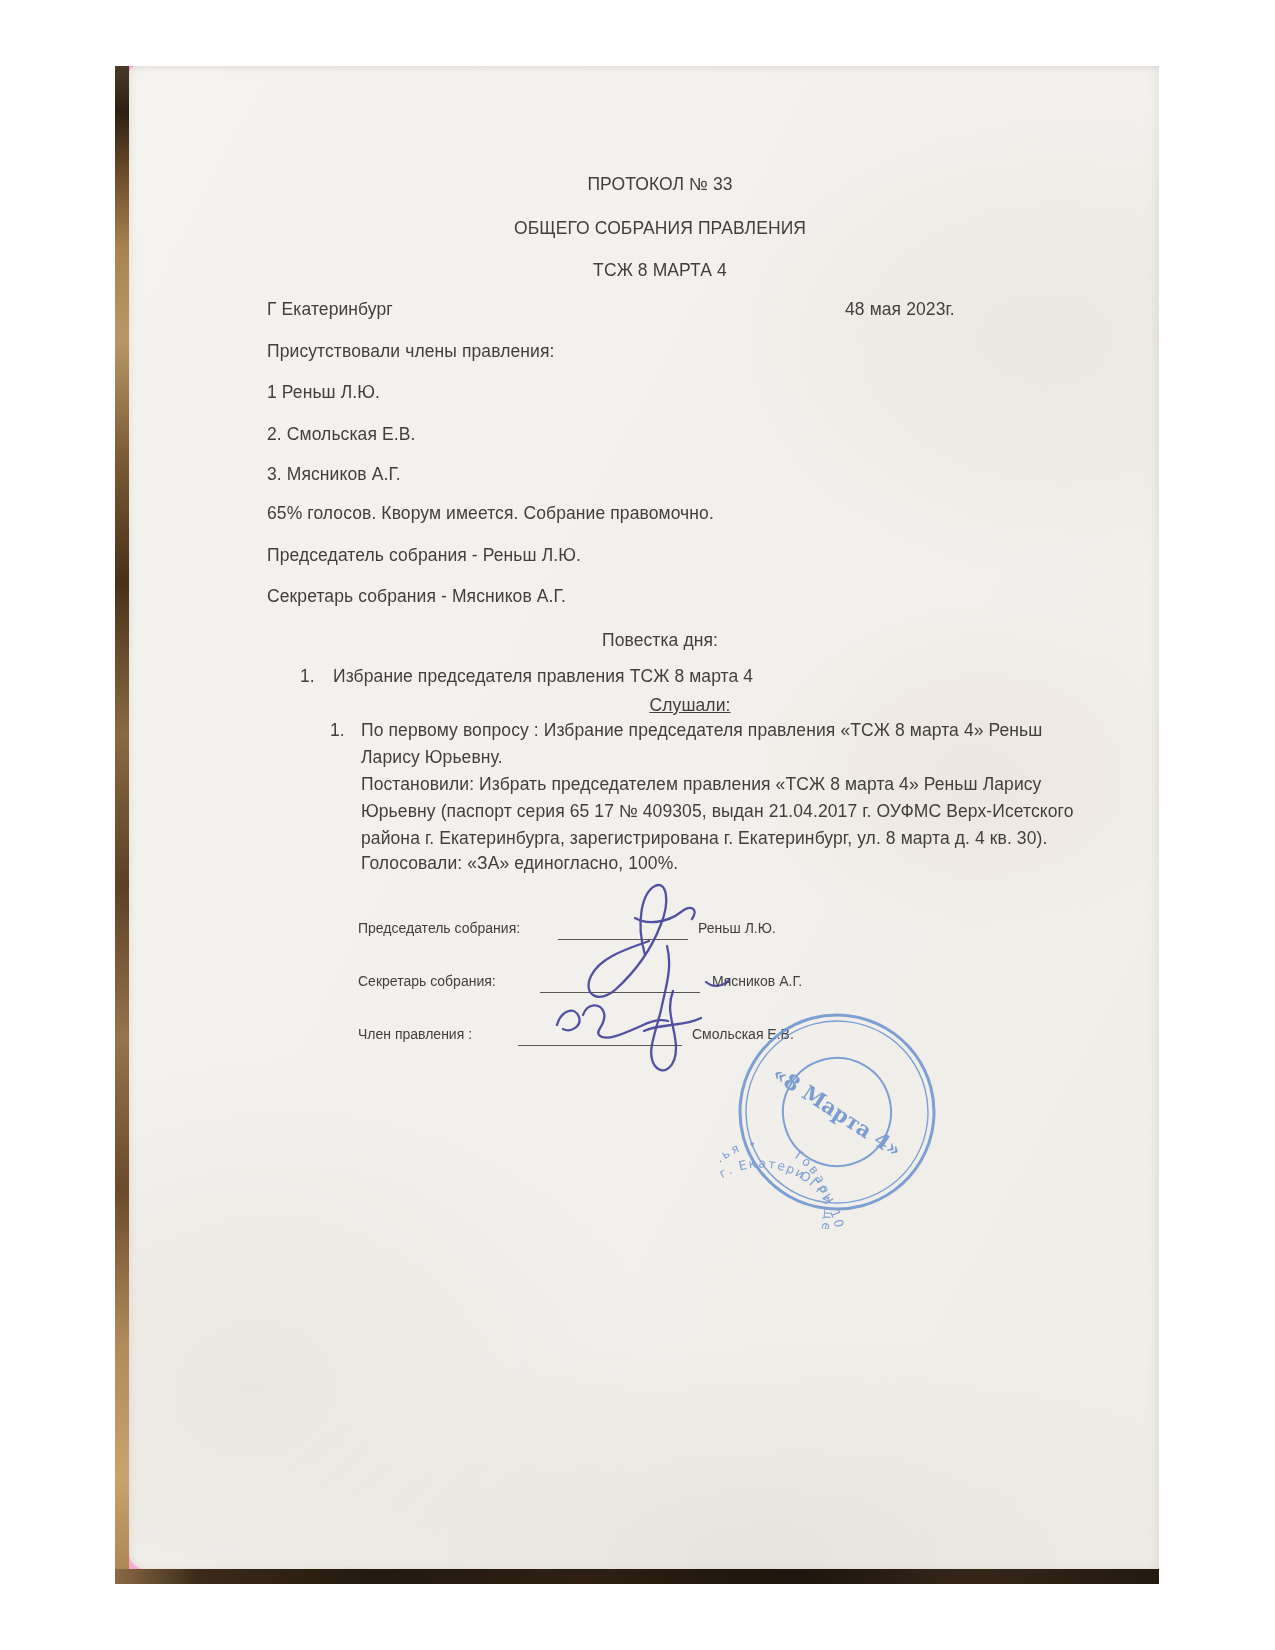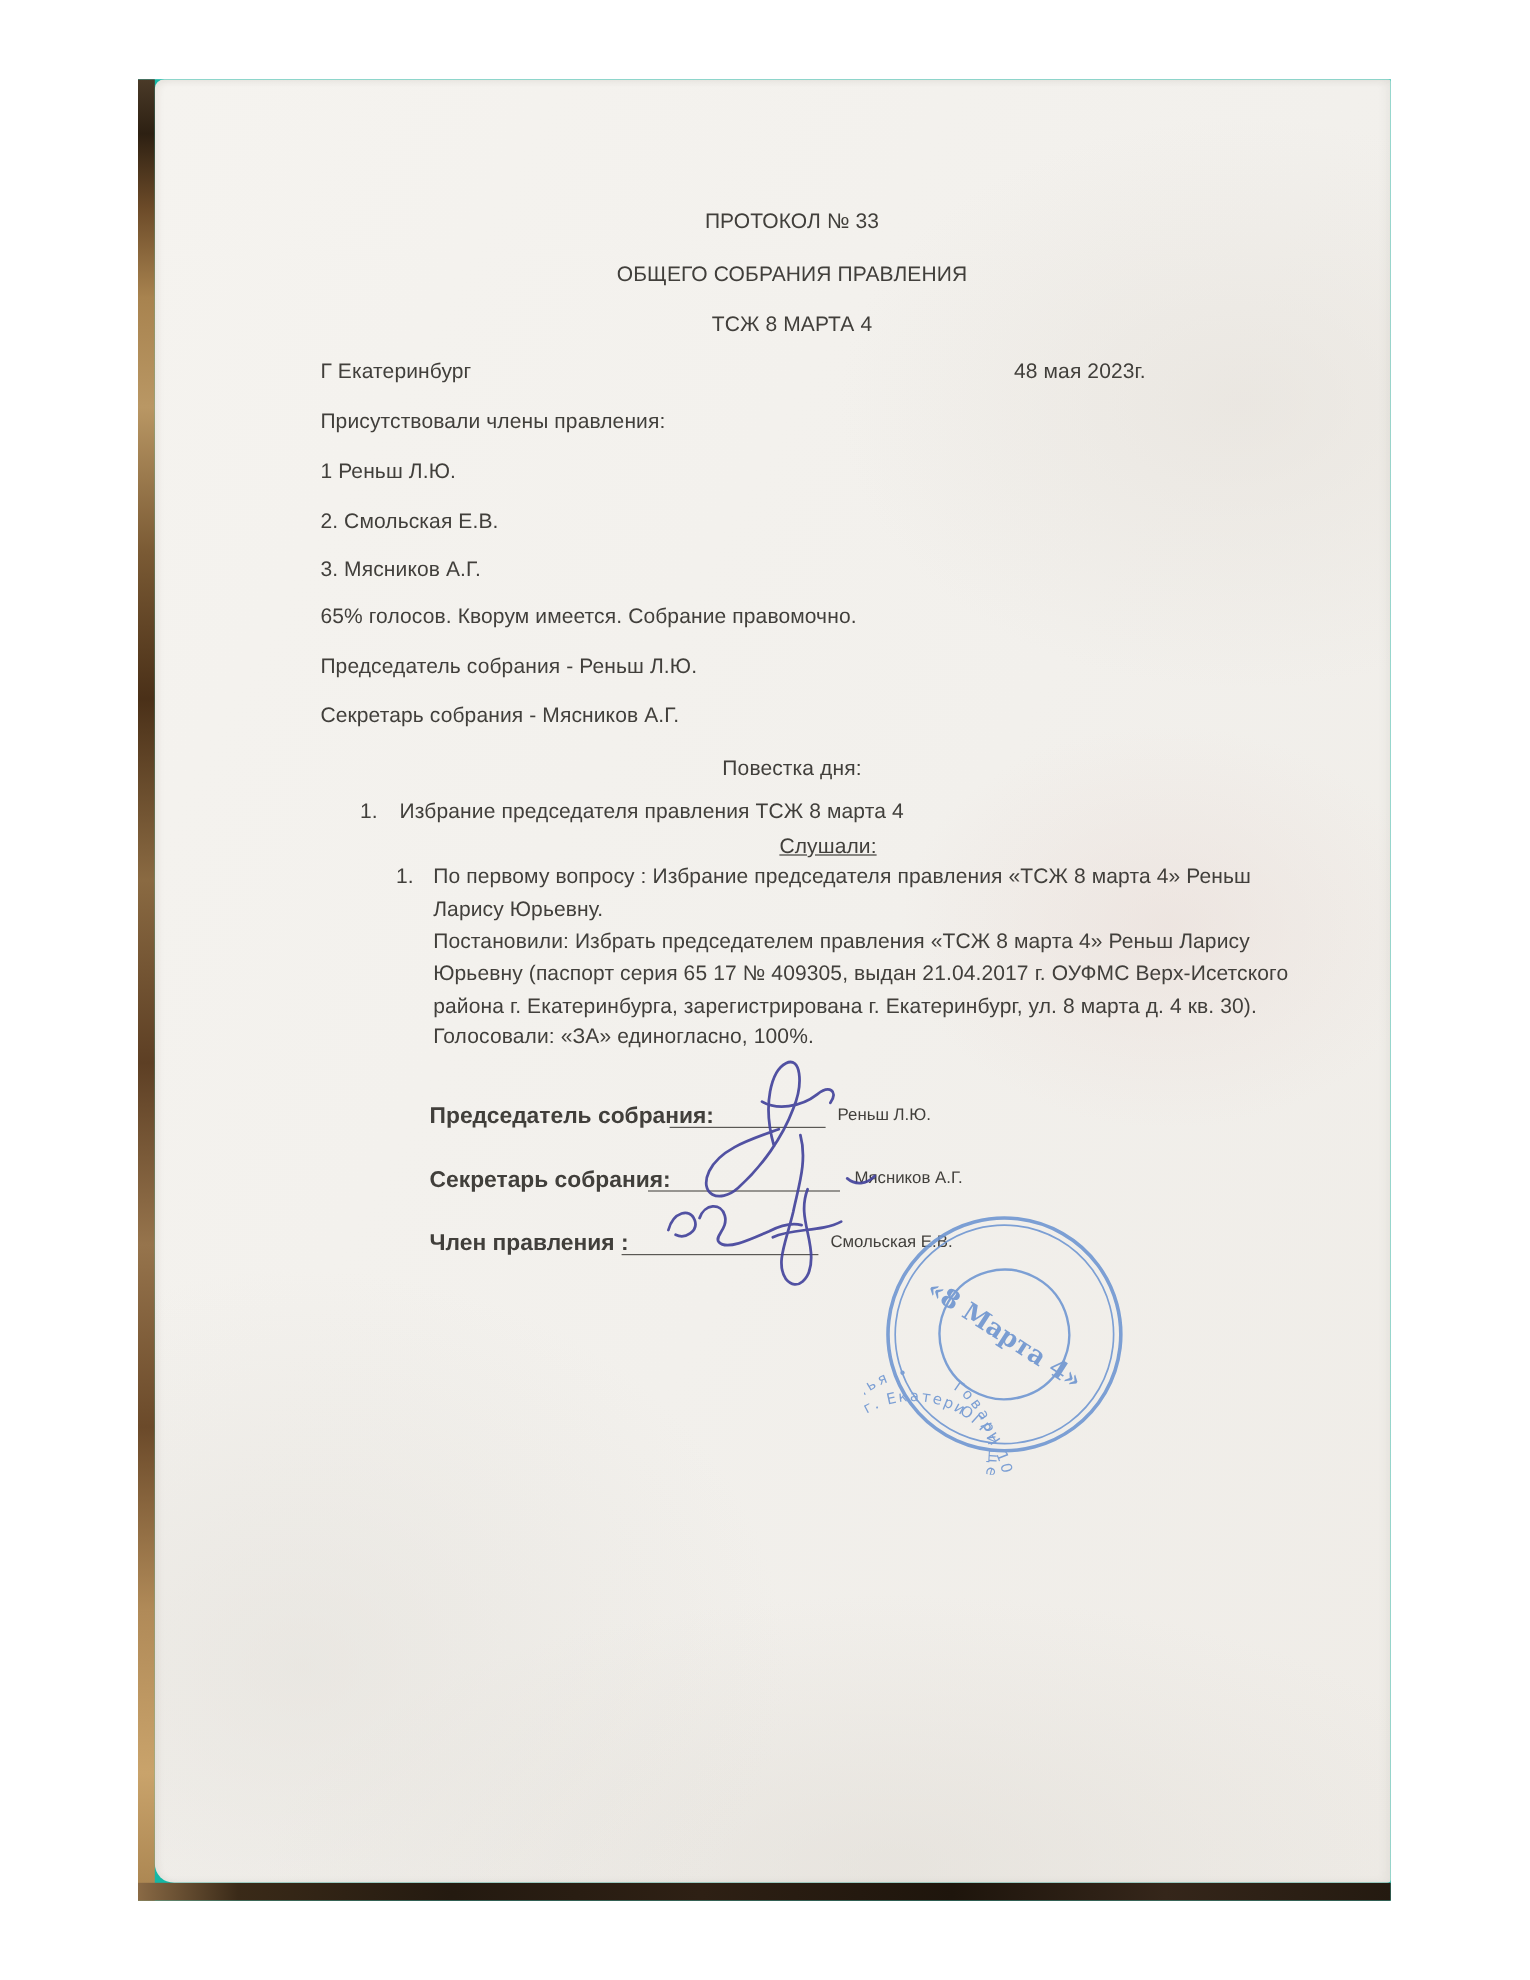--- a/index.html
+++ b/index.html
@@ -3,21 +3,21 @@
 <meta charset="utf-8">
 <style>
   html,body{margin:0;padding:0;}
   body{
     width:1275px;height:1650px;position:relative;background:#ffffff;
     font-family:"Liberation Sans","DejaVu Sans",sans-serif;
     -webkit-font-smoothing:antialiased;
   }
   .photo{
     position:absolute;left:115px;top:66px;width:1044px;height:1518px;
-    background:#14b8a6;overflow:hidden;
+    background:#f9a8d4;overflow:hidden;
   }
   .wood-left{
     position:absolute;left:0;top:0;width:14px;height:100%;
     background:linear-gradient(180deg,
       #4a3a28 0%, #2d2012 3%, #6b4a28 7%, #a8834f 12%, #b99764 18%,
       #7a5a34 26%, #4a3018 34%, #8a6a42 44%, #5d3f24 54%, #96744c 64%,
       #6b4a2a 74%, #b08a58 84%, #c9a36b 93%, #a8834f 100%);
   }
   .wood-bottom{
     position:absolute;left:0;bottom:0;height:15px;width:100%;
@@ -36,21 +36,21 @@
       linear-gradient(118deg, #f5f3ef 0%, #f2f0ec 55%, #efece7 100%);
     box-shadow:inset -4px 0 8px rgba(60,50,40,0.05), inset 3px 2px 6px rgba(60,50,40,0.06);
   }
   .line{
     position:absolute;white-space:nowrap;color:#413f3b;font-size:17.5px;
     letter-spacing:0.1px;
   }
   .centered{left:152px;width:786px;text-align:center;}
   .centered-sl{left:182px;width:786px;text-align:center;text-decoration:underline;}
   .num{position:absolute;white-space:nowrap;color:#413f3b;font-size:17.5px;}
-  .sigrow-label{position:absolute;white-space:nowrap;color:#413f3b;font-size:19px;font-weight:bold;}
+  .sigrow-label{position:absolute;white-space:nowrap;color:#413f3b;font-size:14px;}
   .sig-underline{position:absolute;border-bottom:1.4px solid #5a5854;height:0;}
   .sig-name{position:absolute;white-space:nowrap;color:#413f3b;font-size:14px;}
   .sig-svg{position:absolute;left:380px;top:794px;width:320px;height:230px;}
   .stamp-svg{position:absolute;left:605px;top:929px;width:234px;height:234px;opacity:0.9;}
 </style>
 </head>
 <body>
 
 <div class="photo">
   <div class="wood-left"></div>

